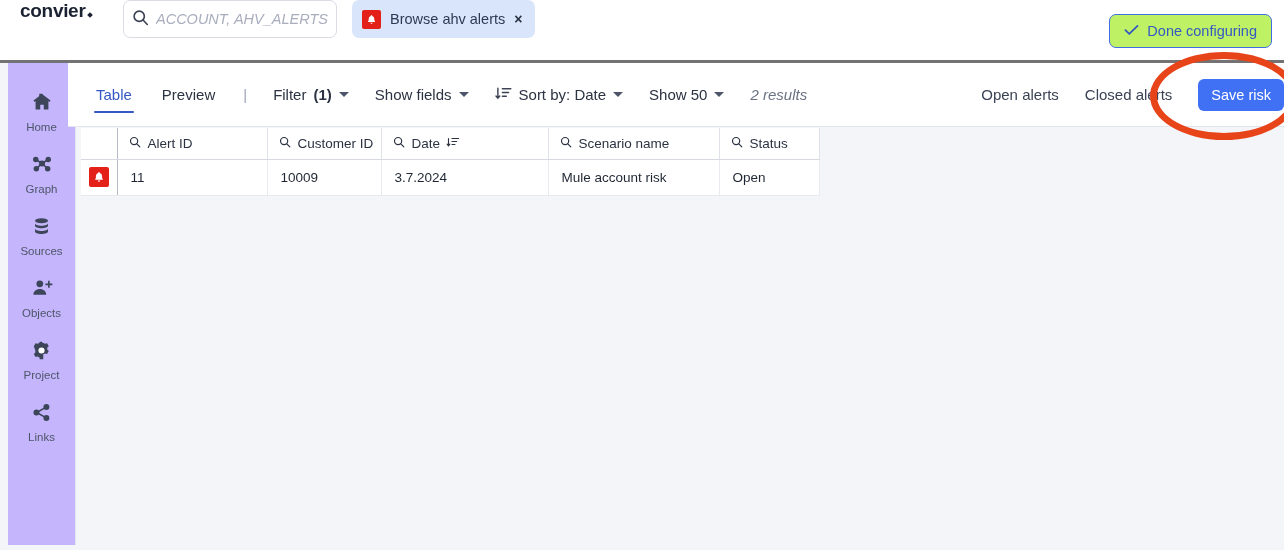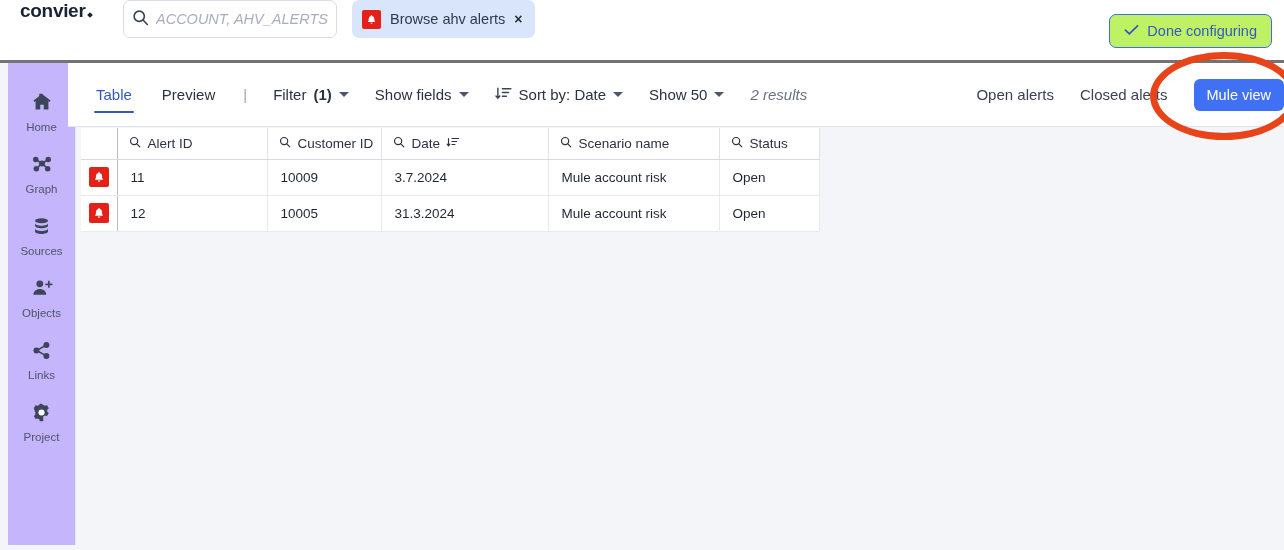--- a/index.html
+++ b/index.html
@@ -230,38 +230,38 @@
           <circle cx="9.6" cy="7.4" r="3.7"></circle>
           <path d="M2.6 19.4c0-3.9 3.1-6.3 7-6.3s7 2.4 7 6.3z"></path>
           <path d="M18.6 4.2h1.8v2.9h2.9v1.8h-2.9v2.9h-1.8V8.9h-2.9V7.1h2.9z"></path>
         </svg>
       </span>
       <span class="side-label">Objects</span>
     </div>
 
     <div class="side-item">
       <span>
+        <svg width="21" height="21" viewBox="0 0 24 24" fill="#3d455a">
+          <path d="M12 1.9 14 3.4a8.6 8.6 0 0 1 1.9.8l2.4-.6 2 3.5-1.8 1.7a8.6 8.6 0 0 1 0 2l1.8 1.7-2 3.5-2.4-.6a8.6 8.6 0 0 1-1.9.8L14 22.1h-4l-.5-2.4a8.6 8.6 0 0 1-1.9-.8l-2.4.6-2-3.5 1.8-1.7a8.6 8.6 0 0 1 0-2L3.2 7.1l2-3.5 2.4.6a8.6 8.6 0 0 1 1.9-.8L10 1.9z"></path>
+          <circle cx="12" cy="12" r="3.5" fill="#ffffff"></circle>
+        </svg>
+      </span>
+      <span class="side-label">Project</span>
+    </div>
+
+    <div class="side-item">
+      <span>
         <svg width="21" height="21" viewBox="0 0 24 24" fill="none" stroke="#3d455a" stroke-width="1.8">
           <circle cx="17.6" cy="5.8" r="2.5" fill="#3d455a"></circle>
           <circle cx="6.2" cy="12" r="2.5" fill="#3d455a"></circle>
           <circle cx="17.6" cy="18.2" r="2.5" fill="#3d455a"></circle>
           <path d="M8.5 10.8 15.4 7M8.5 13.2l6.9 3.8"></path>
         </svg>
       </span>
       <span class="side-label">Links</span>
-    </div>
-
-    <div class="side-item">
-      <span>
-        <svg width="21" height="21" viewBox="0 0 24 24" fill="#3d455a">
-          <path d="M12 1.9 14 3.4a8.6 8.6 0 0 1 1.9.8l2.4-.6 2 3.5-1.8 1.7a8.6 8.6 0 0 1 0 2l1.8 1.7-2 3.5-2.4-.6a8.6 8.6 0 0 1-1.9.8L14 22.1h-4l-.5-2.4a8.6 8.6 0 0 1-1.9-.8l-2.4.6-2-3.5 1.8-1.7a8.6 8.6 0 0 1 0-2L3.2 7.1l2-3.5 2.4.6a8.6 8.6 0 0 1 1.9-.8L10 1.9z"></path>
-          <circle cx="12" cy="12" r="3.5" fill="#ffffff"></circle>
-        </svg>
-      </span>
-      <span class="side-label">Project</span>
     </div>
   </div>
 
   <div class="toolbar">
     <div class="tb-left" style="gap:26px; padding-left:26px;">
 
       <div class="tab active">
         <span>Table</span>
       </div>
       <div class="tab">
@@ -295,21 +295,21 @@
         <span>Show 50</span>
         <span class="caret"></span>
       </div>
 
       <span class="results">2 results</span>
     </div>
 
     <div class="tb-right">
       <span class="link-btn">Open alerts</span>
       <span class="link-btn">Closed alerts</span>
-      <button class="save-btn">Mule view</button>
+      <button class="save-btn">Save risk</button>
     </div>
   </div>
 
   <div class="table-wrap">
     <table>
       <thead>
         <tr>
           <th class="col-sel"></th>
 
           <th class="c-alert">
@@ -392,36 +392,19 @@
               </span>
             </div>
           </td>
           <td class="c-alert">11</td>
           <td class="c-cust">10009</td>
           <td class="c-date">3.7.2024</td>
           <td class="c-scen">Mule account risk</td>
           <td class="c-stat">Open</td>
         </tr>
 
-        <tr>
-          <td class="col-sel">
-            <div class="bell-cell">
-              <span class="bell-sq">
-                <svg width="12" height="12" viewBox="0 0 16 16" fill="#ffffff">
-                  <path d="M8 1.4a1 1 0 0 1 1 1v.35a4.2 4.2 0 0 1 3.1 4.05v2.4l1 1.55v.85H2.9v-.85l1-1.55V6.8A4.2 4.2 0 0 1 7 2.75V2.4a1 1 0 0 1 1-1z"></path>
-                  <path d="M6.4 12.6h3.2a1.6 1.6 0 0 1-3.2 0z"></path>
-                </svg>
-              </span>
-            </div>
-          </td>
-          <td class="c-alert">12</td>
-          <td class="c-cust">10005</td>
-          <td class="c-date">31.3.2024</td>
-          <td class="c-scen">Mule account risk</td>
-          <td class="c-stat">Open</td>
-        </tr>
       </tbody>
     </table>
   </div>
 
   <div class="annotation"></div>
 
 </div>
 
 </body></html>

